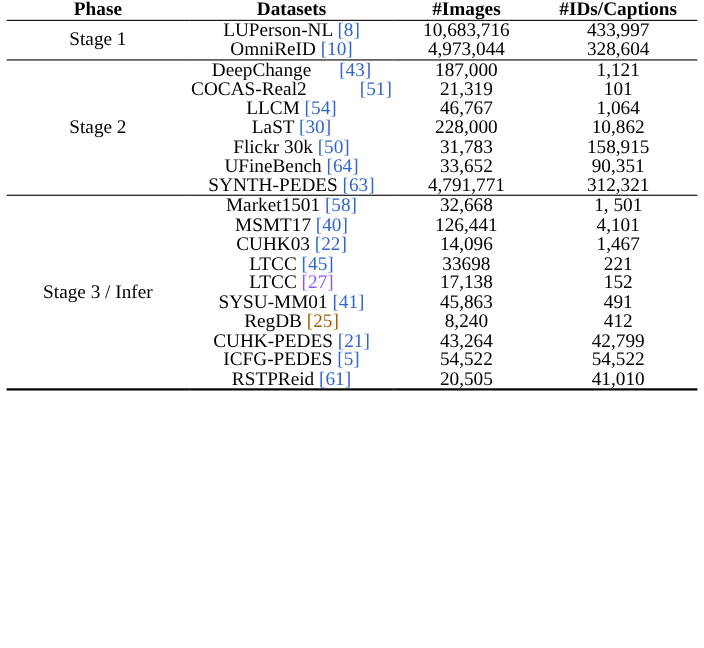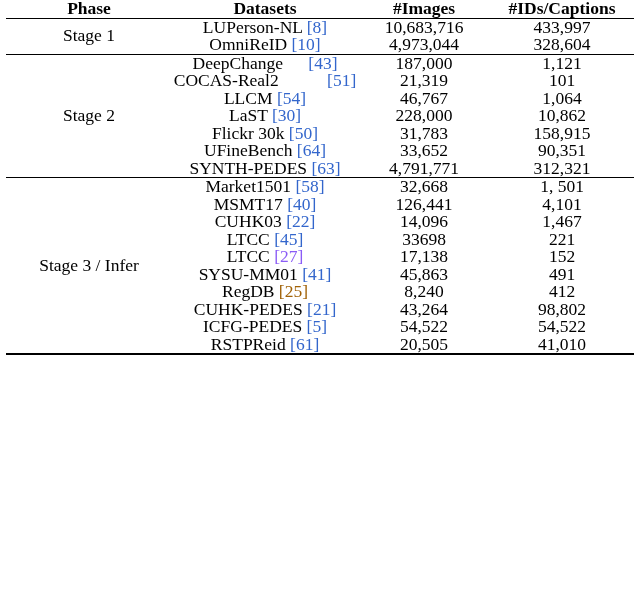--- a/index.html
+++ b/index.html
@@ -156,21 +156,21 @@
           <td class="data-cell">491</td>
         </tr>
         <tr>
           <td class="data-cell"><span>RegDB</span> <span class="cite" style="color: #a16207;"><span>[</span><span>25</span><span>]</span></span></td>
           <td class="data-cell">8,240</td>
           <td class="data-cell">412</td>
         </tr>
         <tr>
           <td class="data-cell"><span>CUHK-PEDES</span> <span class="cite" style="color: rgb(51, 102, 204);"><span>[</span><span>21</span><span>]</span></span></td>
           <td class="data-cell">43,264</td>
-          <td class="data-cell">98,802</td>
+          <td class="data-cell">42,799</td>
         </tr>
         <tr>
           <td class="data-cell"><span>ICFG-PEDES</span> <span class="cite" style="color: rgb(51, 102, 204);"><span>[</span><span>5</span><span>]</span></span></td>
           <td class="data-cell">54,522</td>
           <td class="data-cell">54,522</td>
         </tr>
         <tr>
           <td class="data-cell"><span>RSTPReid</span> <span class="cite" style="color: rgb(51, 102, 204);"><span>[</span><span>61</span><span>]</span></span></td>
           <td class="data-cell">20,505</td>
           <td class="data-cell">41,010</td>

